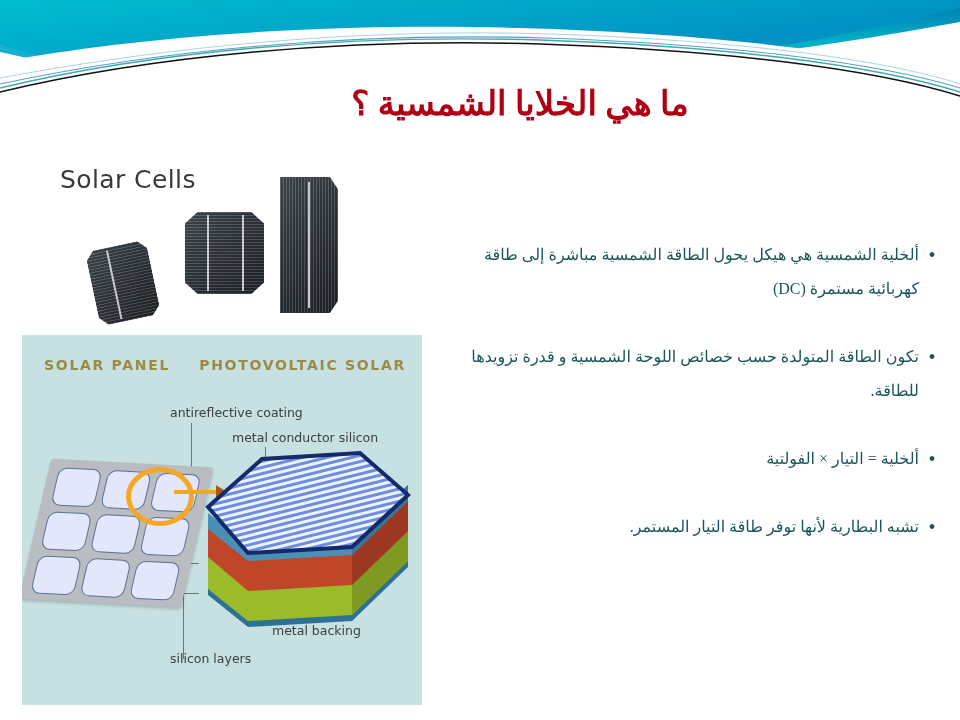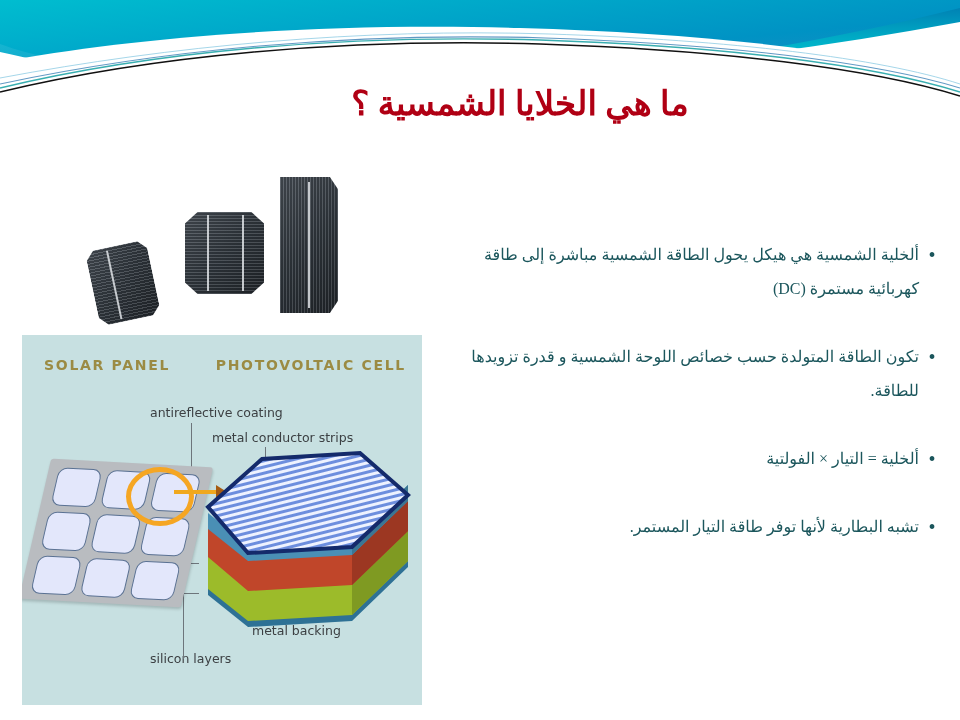--- a/index.html
+++ b/index.html
@@ -129,20 +129,21 @@
   }
   #label-solar-panel { left: 22px; top: 22px; }
   #label-pv-cell { right: 16px; top: 22px; }
 
   .pv-leader-label {
     position: absolute;
     font-family: "DejaVu Sans", "Liberation Sans", sans-serif;
     font-size: 12.5px;
     color: #3c4043;
     white-space: nowrap;
+    margin-left: 20px;
   }
   #label-antireflective { left: 128px; top: 70px; }
   #label-conductor { left: 190px; top: 95px; }
   #label-metal-backing { left: 230px; top: 288px; }
   #label-silicon { left: 128px; top: 316px; }
 
   .leader-line {
     position: absolute;
     background: #6d757b;
   }
@@ -263,42 +264,43 @@
       <path d="M0,88 C150,52 340,34 540,40 C720,46 870,64 960,92" fill="none" stroke="#16a0a2" stroke-width="1.4" opacity="0.85"></path>
       <path d="M0,92 C150,56 340,38 540,44 C720,50 870,68 960,96" fill="none" stroke="#111111" stroke-width="1.5"></path>
       <path d="M0,84 C160,50 350,32 545,38 C725,44 875,62 960,88" fill="none" stroke="#3b7fb5" stroke-width="1.1" opacity="0.8"></path>
       <path d="M0,78 C170,46 360,28 550,34 C730,40 880,58 960,84" fill="none" stroke="#7fc4e0" stroke-width="1" opacity="0.7"></path>
     </svg>
   </div>
 
   <div id="slide-title">ما هي الخلايا الشمسية ؟</div>
 
   <div id="solar-cells-figure">
+    <div id="solar-cells-caption">Solar Cells</div>
 
     <div class="cell-chip" id="cell-small">
       <div class="cell-busbar" style="left:34%;"></div>
     </div>
 
     <div class="cell-chip" id="cell-medium">
       <div class="cell-busbar" style="left:28%;"></div>
       <div class="cell-busbar" style="left:72%;"></div>
     </div>
 
     <div class="cell-chip" id="cell-large">
       <div class="cell-busbar" style="left:48%;"></div>
     </div>
   </div>
 
   <div id="pv-diagram">
 
     <div class="pv-header-label" id="label-solar-panel">SOLAR PANEL</div>
-    <div class="pv-header-label" id="label-pv-cell">PHOTOVOLTAIC CELL</div>
+    <div class="pv-header-label" id="label-pv-cell">PHOTOVOLTAIC SOLAR</div>
 
     <div class="pv-leader-label" id="label-antireflective">antireflective coating</div>
-    <div class="pv-leader-label" id="label-conductor">metal conductor strips</div>
+    <div class="pv-leader-label" id="label-conductor">metal conductor silicon</div>
     <div class="pv-leader-label" id="label-metal-backing">metal backing</div>
     <div class="pv-leader-label" id="label-silicon">silicon layers</div>
 
     <div class="leader-line" style="left:169px; top:88px; width:1px; height:105px;"></div>
     <div class="leader-line" style="left:243px; top:112px; width:1px; height:55px;"></div>
     <div class="leader-line" style="left:263px; top:258px; width:1px; height:32px;"></div>
     <div class="leader-line" style="left:161px; top:192px; width:1px; height:132px;"></div>
     <div class="leader-line" style="left:161px; top:192px; width:16px; height:1px;"></div>
     <div class="leader-line" style="left:161px; top:228px; width:16px; height:1px;"></div>
     <div class="leader-line" style="left:161px; top:258px; width:16px; height:1px;"></div>

